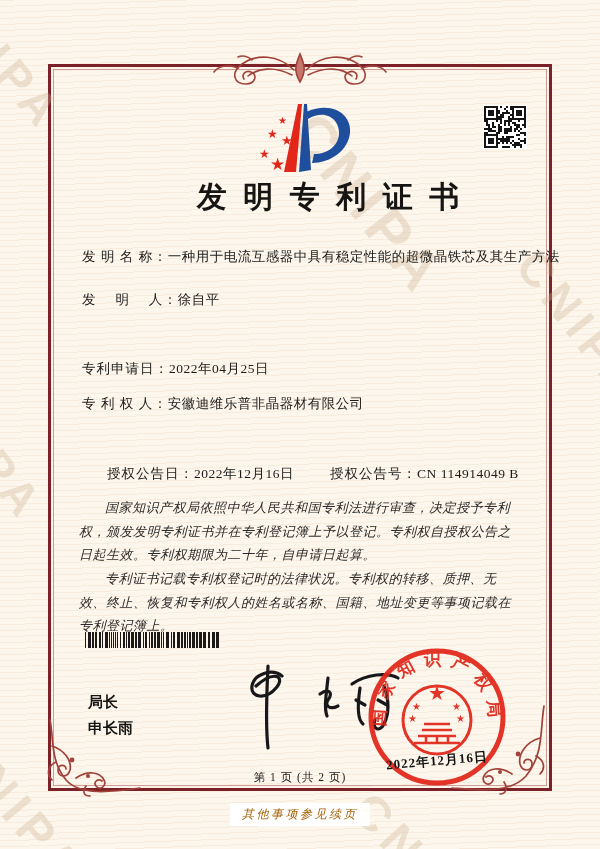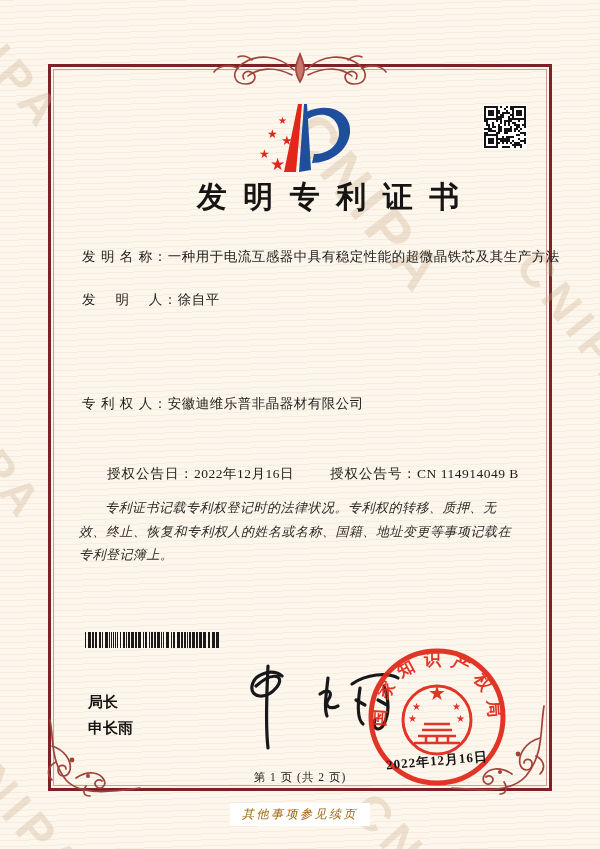--- a/index.html
+++ b/index.html
@@ -310,28 +310,32 @@
     </svg>
 
   <div class="title">发明专利证书</div>
 
   <div class="field-row r1">
     <span class="field-label">发　 明　 人：</span><span class="field-value">徐自平</span>
   </div>
   <div class="field-row r0">
     <span class="field-label">发 明 名 称：</span><span class="field-value">一种用于电流互感器中具有稳定性能的超微晶铁芯及其生产方法</span>
   </div>
+  <div class="field-row r3">
+    <span class="field-label">专利申请日：</span><span class="field-value">2022年04月25日</span>
+  </div>
   <div class="field-row r4">
     <span class="field-label">专 利 权 人：</span><span class="field-value">安徽迪维乐普非晶器材有限公司</span>
   </div>
   <div class="field-row r6">
     <span class="field-label">授权公告日：</span><span class="field-value">2022年12月16日</span><span class="field-label pair2">授权公告号：</span><span class="field-value">CN 114914049 B</span>
   </div>
 
   <div class="body-text">
+    <p>国家知识产权局依照中华人民共和国专利法进行审查，决定授予专利权，颁发发明专利证书并在专利登记簿上予以登记。专利权自授权公告之日起生效。专利权期限为二十年，自申请日起算。</p>
     <p>专利证书记载专利权登记时的法律状况。专利权的转移、质押、无效、终止、恢复和专利权人的姓名或名称、国籍、地址变更等事项记载在专利登记簿上。</p>
   </div>
 
   <div class="barcode" id="barcode">
       <div style="width: 1px; margin-right: 2px;"></div>
       <div style="width: 3px; margin-right: 1px;"></div>
       <div style="width: 2px; margin-right: 1px;"></div>
       <div style="width: 2px; margin-right: 2px;"></div>
       <div style="width: 2px; margin-right: 1px;"></div>
       <div style="width: 1px; margin-right: 2px;"></div>

